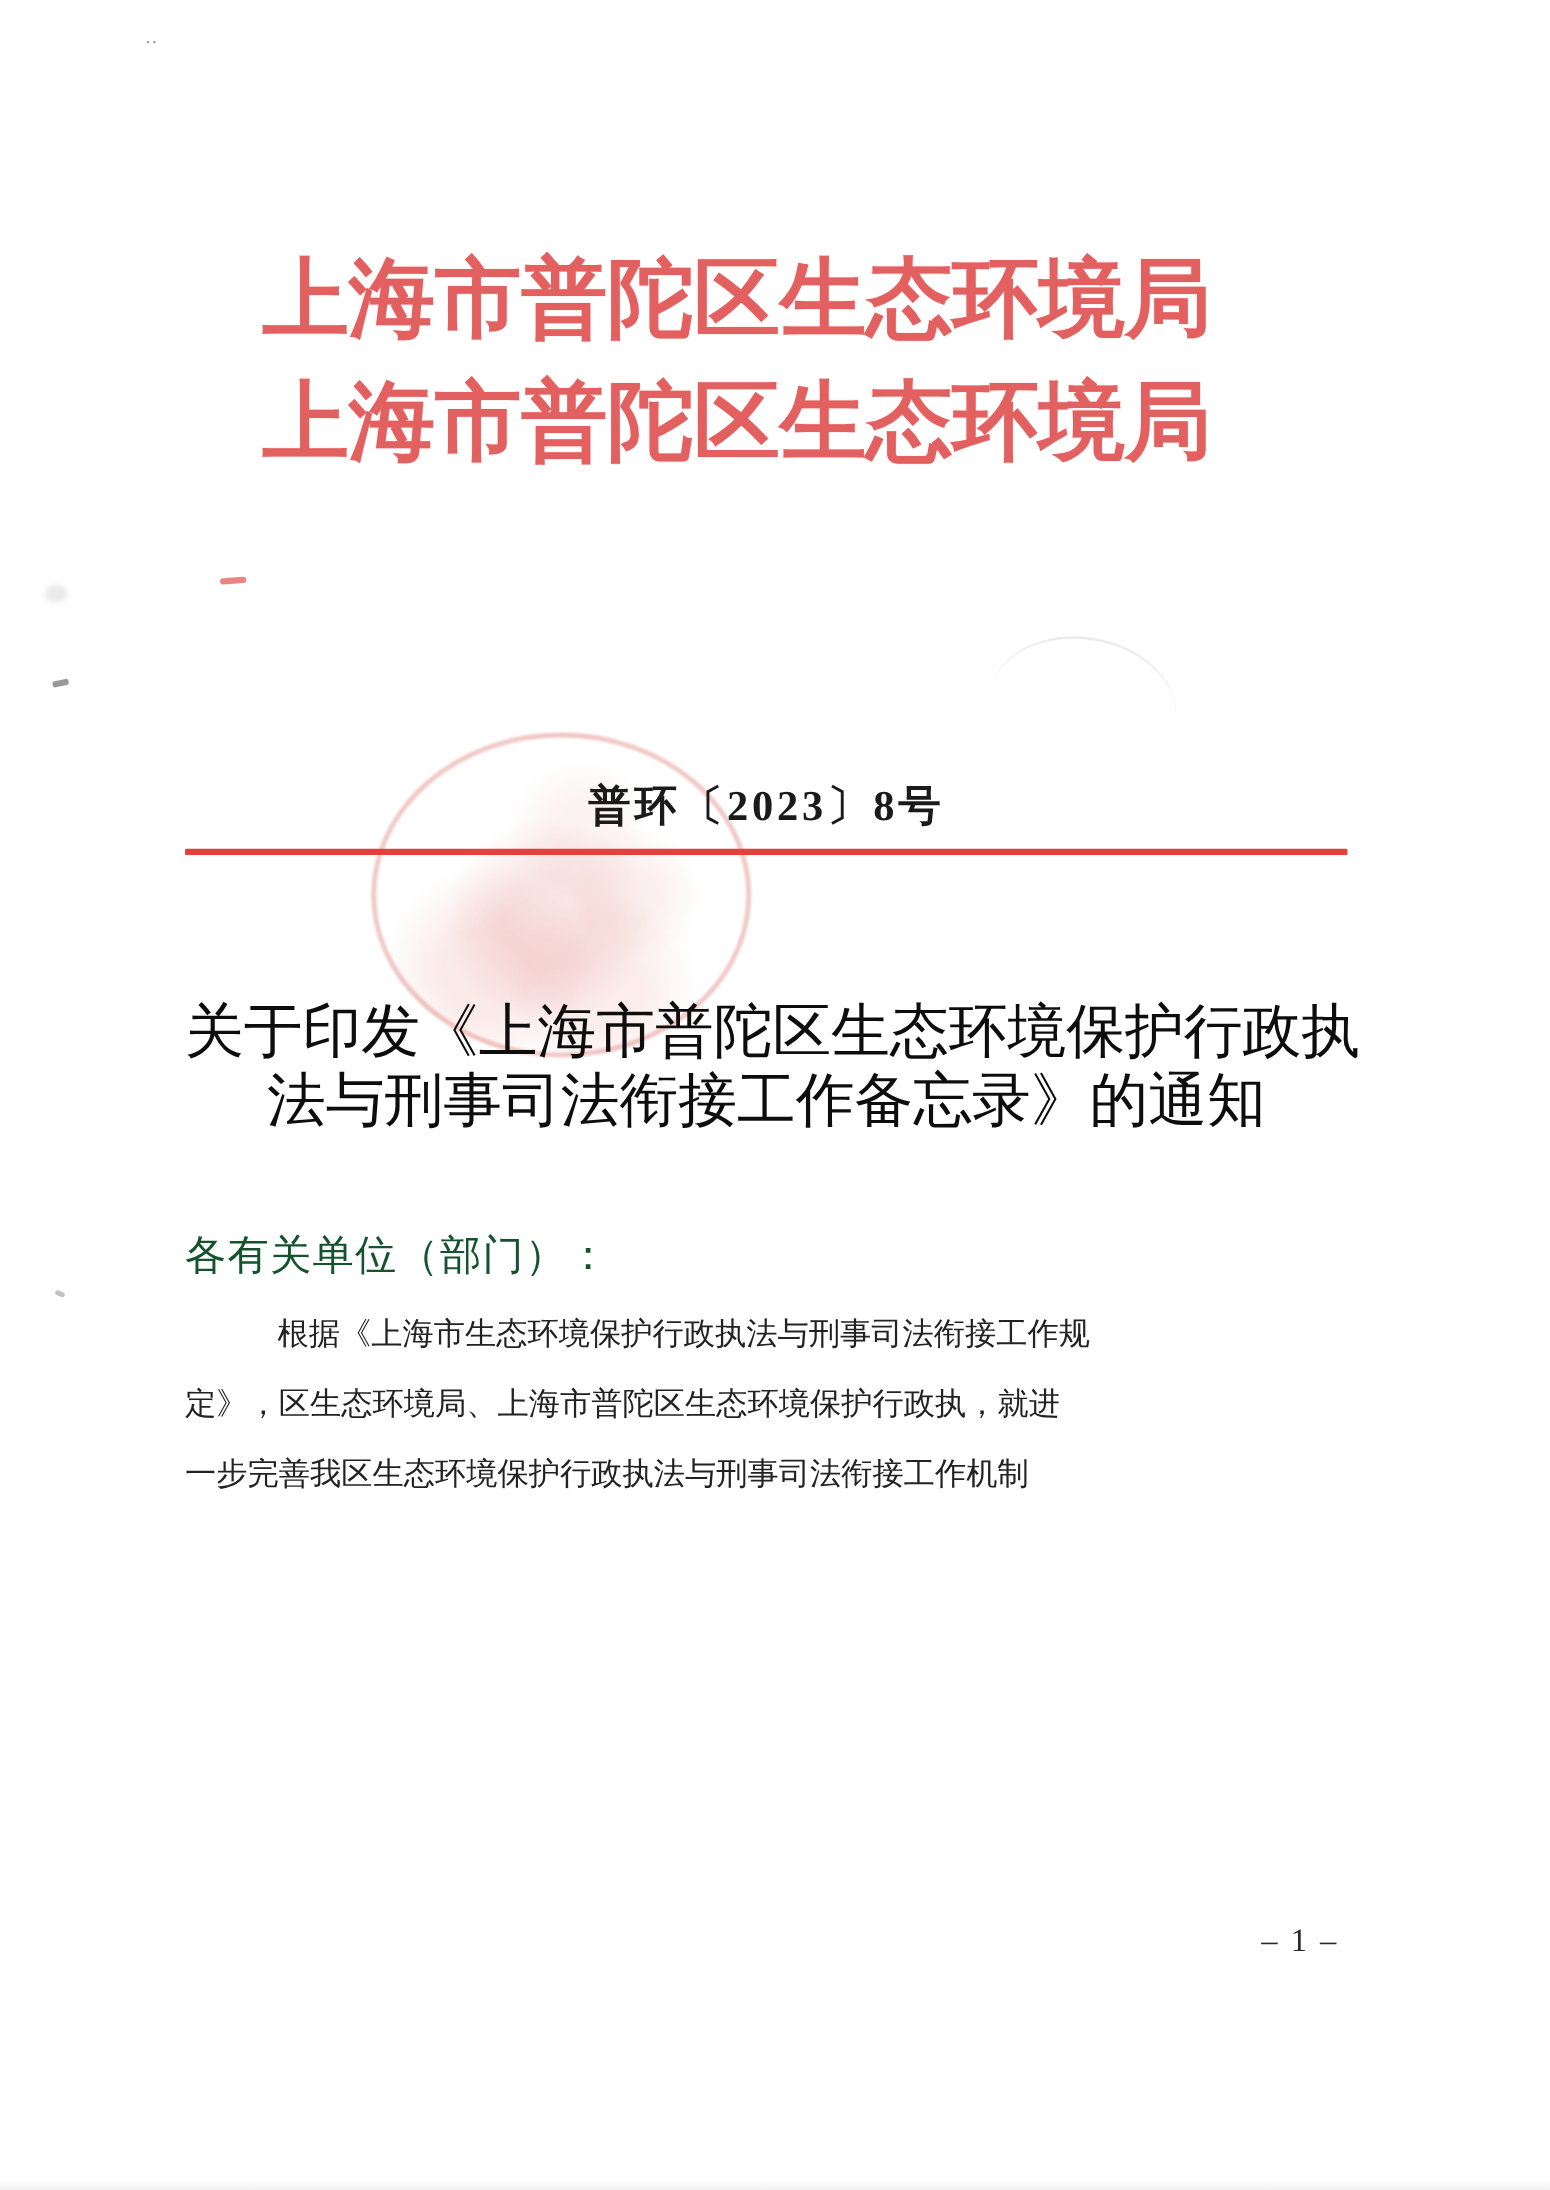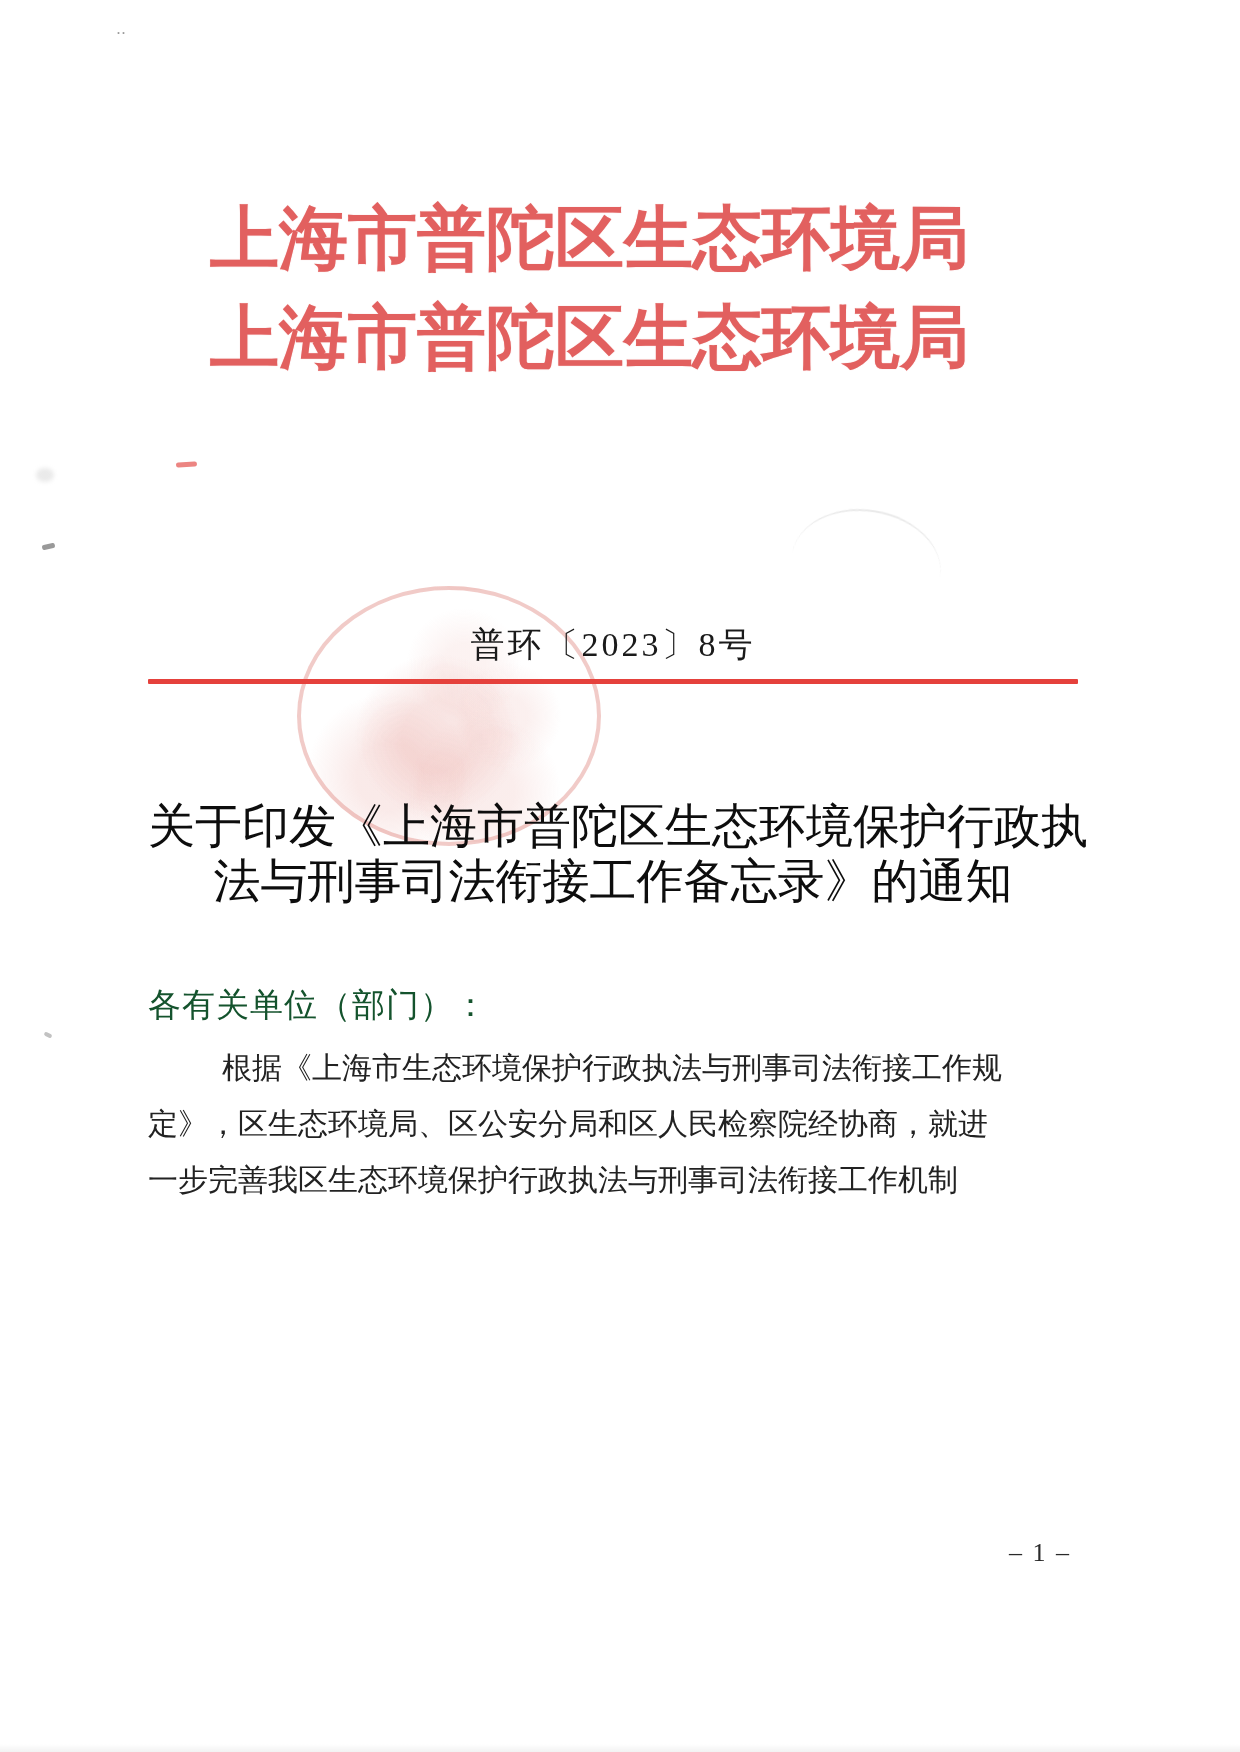--- a/index.html
+++ b/index.html
@@ -18,21 +18,21 @@
     font-size:69px;font-weight:700;line-height:99px;
     color:#e2605f;white-space:nowrap;
     text-shadow:0 0 1px rgba(226,96,95,.45);
   }
   .agency-line{letter-spacing:0;margin-left:40px;}
   .agency-line.spread{letter-spacing:5px;}
   
   .doc-number{
     position:absolute;left:148px;top:622px;width:930px;
     text-align:center;font-size:34px;letter-spacing:3px;
-    color:#1a1a1a;font-weight:400;
+    color:#1a1a1a;font-weight:700;
   }
   
   .red-divider{
     position:absolute;left:148px;top:679px;width:930px;height:5px;
     background:#e5413c;border-radius:1px;
   }
   
   .seal{
     position:absolute;left:297px;top:586px;width:296px;height:252px;
     border-radius:50%;
@@ -51,21 +51,21 @@
     text-align:center;font-size:47px;line-height:55px;
     font-weight:400;color:#0d0d0d;white-space:nowrap;
   }
   
   .salutation{
     position:absolute;left:148px;top:985px;
     font-size:33px;line-height:40px;color:#14532d;letter-spacing:1px;
   }
   .paragraph{
     position:absolute;left:148px;top:1040px;width:938px;
-    font-size:30px;line-height:56px;color:#222;
+    font-size:25px;line-height:56px;color:#222;
   }
   .paragraph .para-line{white-space:nowrap;}
   .paragraph .para-line.indent{text-indent:74px;}
   
   .page-number{
     position:absolute;left:985px;top:1538px;width:110px;
     text-align:center;font-size:26px;letter-spacing:2px;color:#2a2a2a;
   }
   
   .artifact{position:absolute;}
@@ -102,20 +102,20 @@
 
   <div class="doc-title">
     <div>关于印发《上海市普陀区生态环境保护行政执</div>
     <div>法与刑事司法衔接工作备忘录》的通知</div>
   </div>
 
   <div class="salutation">各有关单位（部门）：</div>
 
   <div class="paragraph">
     <div class="para-line indent">根据《上海市生态环境保护行政执法与刑事司法衔接工作规</div>
-    <div class="para-line">定》，区生态环境局、区公安分局和区人民检察院经协商，就进</div>
+    <div class="para-line">定》，区生态环境局、上海市普陀区生态环境保护行政执，就进</div>
     <div class="para-line">一步完善我区生态环境保护行政执法与刑事司法衔接工作机制</div>
   </div>
 
   <div class="page-number">– 1 –</div>
 
   <div class="bottom-shade"></div>
 </div>
 
 </body></html>

